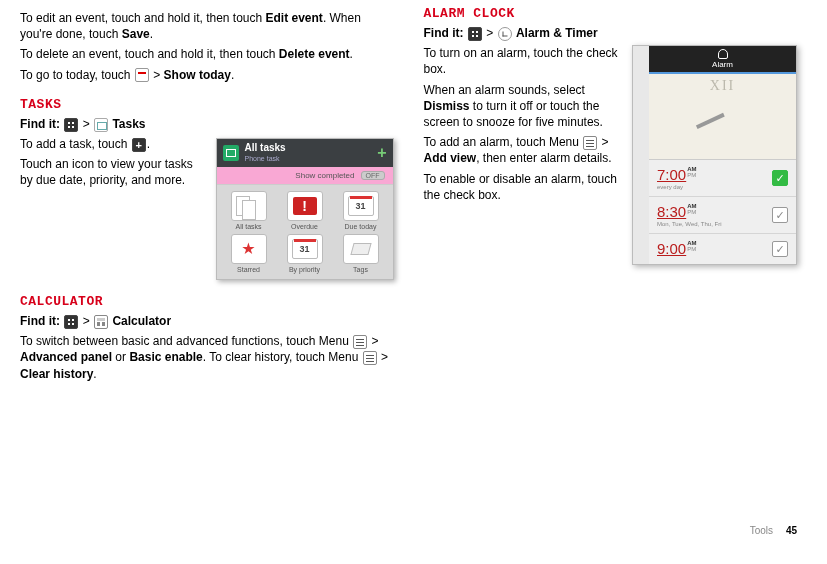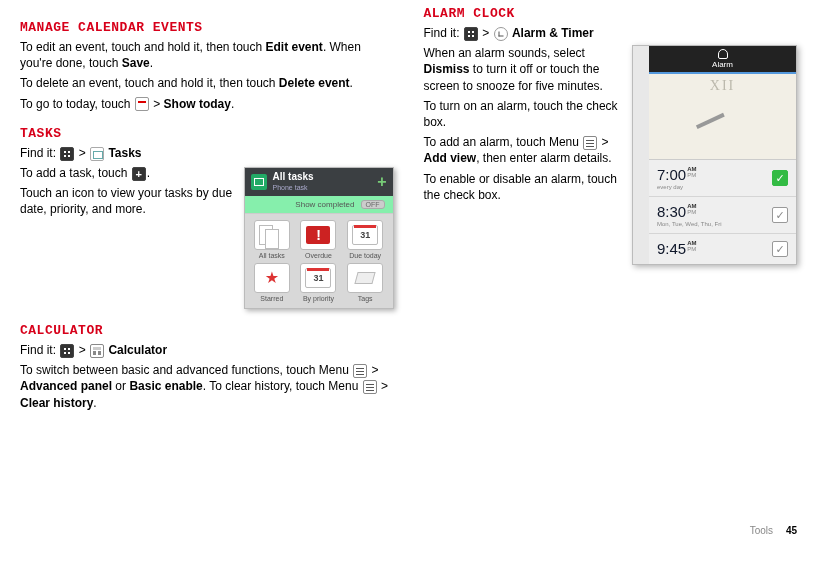--- a/index.html
+++ b/index.html
@@ -18,21 +18,21 @@
     font-family: Liberation Mono, monospace;
     font-weight: 900;
     font-size: 13px;
     letter-spacing: 0.5px;
     color: #d7001a;
     margin-top: 14px;
     margin-bottom: 2px;
   }
   p { line-height: 1.35; margin: 4px 0; }
   .bold { font-weight: bold; }
-  .findit-label { font-weight: normal; }
+  .findit-label { font-weight: bold; }
   .ico {
     display: inline-block;
     vertical-align: middle;
     width: 14px; height: 14px;
     border: 1px solid #444;
     border-radius: 2px;
     background: #555;
     position: relative;
     margin: 0 1px;
   }
@@ -67,40 +67,40 @@
       linear-gradient(#888,#888) 100% 0/3px 2px no-repeat,
       linear-gradient(#888,#888) 0 100%/3px 2px no-repeat,
       linear-gradient(#888,#888) 100% 100%/3px 2px no-repeat;
   }
   .ico-alarm { background:#fff; border-color:#999; border-radius:50%; }
   .ico-alarm::after { content:""; position:absolute; left:50%; top:50%; width:4px; height:4px; border-left:1px solid #555; border-bottom:1px solid #555; transform:translate(-50%,-50%); }
 
   
   .tasks-widget {
     float: right;
-    width: 150px;
+    width: 178px;
     margin-left: 10px;
     margin-top: 2px;
     border: 1px solid #bbb;
     background: #d8d8d8;
     box-shadow: 2px 2px 5px rgba(0,0,0,0.3);
     font-size: 9px;
   }
   .tw-header {
     background: #3b3f42; color:#fff;
     display:flex; align-items:center; padding:4px 6px;
     position:relative;
   }
   .tw-header .tw-iconbox { width:16px; height:16px; background:#2a6; margin-right:6px; border-radius:2px; position:relative; }
   .tw-header .tw-iconbox::after{content:"";position:absolute;left:3px;top:4px;width:8px;height:6px;border:1px solid #fff;}
   .tw-header .tw-title { font-size:10px; font-weight:bold; line-height:1; }
   .tw-header .tw-sub { font-size:7px; color:#aac; }
   .tw-header .tw-plus { margin-left:auto; font-size:16px; color:#7c7; font-weight:bold; }
   .tw-showcomp {
-    background:#86efac; padding:4px 8px; text-align:right; font-size:8px; color:#555;
+    background:#f9a8d4; padding:4px 8px; text-align:right; font-size:8px; color:#555;
     display:flex; justify-content:flex-end; align-items:center; gap:6px;
     border-bottom:1px solid #ccc;
   }
   .tw-off { display:inline-block; background:#ccc; border:1px solid #aaa; border-radius:3px; padding:0 4px; font-size:7px; color:#666; }
   .tw-grid { display:grid; grid-template-columns: repeat(3,1fr); gap:4px; padding:6px; }
   .tw-cell { text-align:center; font-size:7px; color:#555; }
   .tw-thumb { width:36px; height:30px; margin:0 auto 2px; background:#fff; border:1px solid #bbb; border-radius:3px; position:relative; }
   .tw-thumb.red::after { content:"!"; color:#fff; background:#c22; position:absolute; inset:5px; border-radius:2px; font-size:14px; font-weight:bold; text-align:center; line-height:18px;}
   .tw-thumb.cal::before { content:"31"; position:absolute; inset:4px; border:1px solid #bbb; border-radius:2px; font-size:9px; font-weight:bold; text-align:center; line-height:18px; color:#444;}
   .tw-thumb.cal::after { content:""; position:absolute; left:6px; right:6px; top:4px; height:3px; background:#d33; }
@@ -142,21 +142,21 @@
     content:"";
     position:absolute; left:50%; top:48%; width:2px; height:28px; background:#999;
     transform-origin:top; transform:translateX(-50%) rotate(65deg);
     box-shadow: 0 0 0 1px #999;
   }
   .aw-row {
     display:flex; align-items:center; justify-content:space-between;
     padding:6px 8px; border-bottom:1px solid #d5d5d5; background:#efefef;
   }
   .aw-row:last-child{border-bottom:none;}
-  .aw-time { font-size:15px; color:#0f172a; }
+  .aw-time { font-size:15px; color:#b91c1c;text-decoration:underline; }
   .aw-ampm { display:inline-block; font-size:6px; line-height:6px; color:#888; margin-left:1px; vertical-align:top; }
   .aw-ampm .hl{ color:#333; font-weight:bold; }
   .aw-days { display:block; font-size:6px; color:#888; margin-top:1px; }
   .aw-check {
     width:16px; height:16px; border:1px solid #999; border-radius:2px; background:#fff;
     position:relative;
   }
   .aw-check.on{ background:#3b4; border-color:#3b4; }
   .aw-check::after{ content:"✓"; position:absolute; inset:0; text-align:center; line-height:14px; font-size:11px; color:#888; }
   .aw-check.on::after{ color:#fff; }
@@ -167,21 +167,20 @@
   }
   .footer .pg { font-weight:bold; color:#000; margin-left:10px; }
   .clearfix::after{content:"";display:block;clear:both;}
 </style>
 </head>
 <body>
 
 <div class="cols">
 
   <div class="col">
-    <div class="section-title">MANAGE CALENDAR EVENTS</div>
     <p>
       <span>To edit an event, touch and hold it, then touch </span><span class="bold">Edit event</span><span>. When you're done, touch </span><span class="bold">Save</span><span>.</span>
     </p>
     <p>
       <span>To delete an event, touch and hold it, then touch </span><span class="bold">Delete event</span><span>.</span>
     </p>
     <p>
       <span>To go to today, touch </span><span class="ico ico-calendar"></span> <span>&gt;</span> <span class="bold">Show today</span><span>.</span>
     </p>
 
@@ -260,32 +259,32 @@
         </div>
         <div class="aw-row">
           <div>
             <span class="aw-time">8:30</span><span class="aw-ampm"><span class="hl">AM</span><br><span>PM</span></span>
             <span class="aw-days">Mon, Tue, Wed, Thu, Fri</span>
           </div>
           <div class="aw-check"></div>
         </div>
         <div class="aw-row">
           <div>
-            <span class="aw-time">9:45</span><span class="aw-ampm"><span class="hl">AM</span><br><span>PM</span></span>
+            <span class="aw-time">9:00</span><span class="aw-ampm"><span class="hl">AM</span><br><span>PM</span></span>
             <span class="aw-days"></span>
           </div>
           <div class="aw-check"></div>
         </div>
       </div>
 
       <div class="para-col">
+        <p>To turn on an alarm, touch the check box.</p>
         <p>
           <span>When an alarm sounds, select </span><span class="bold">Dismiss</span><span> to turn it off or touch the screen to snooze for five minutes.</span>
         </p>
-        <p>To turn on an alarm, touch the check box.</p>
         <p>
           <span>To add an alarm, touch Menu </span><span class="ico ico-menu"></span> <span>&gt;</span> <span class="bold">Add view</span><span>, then enter alarm details.</span>
         </p>
         <p>To enable or disable an alarm, touch the check box.</p>
       </div>
     </div>
   </div>
 </div>
 
 <div class="footer">

